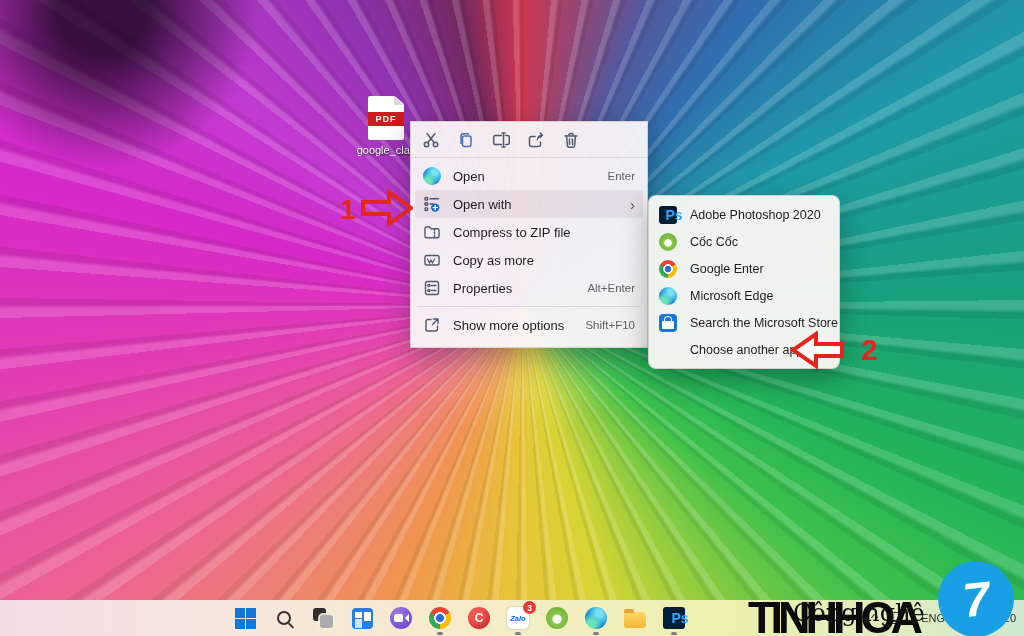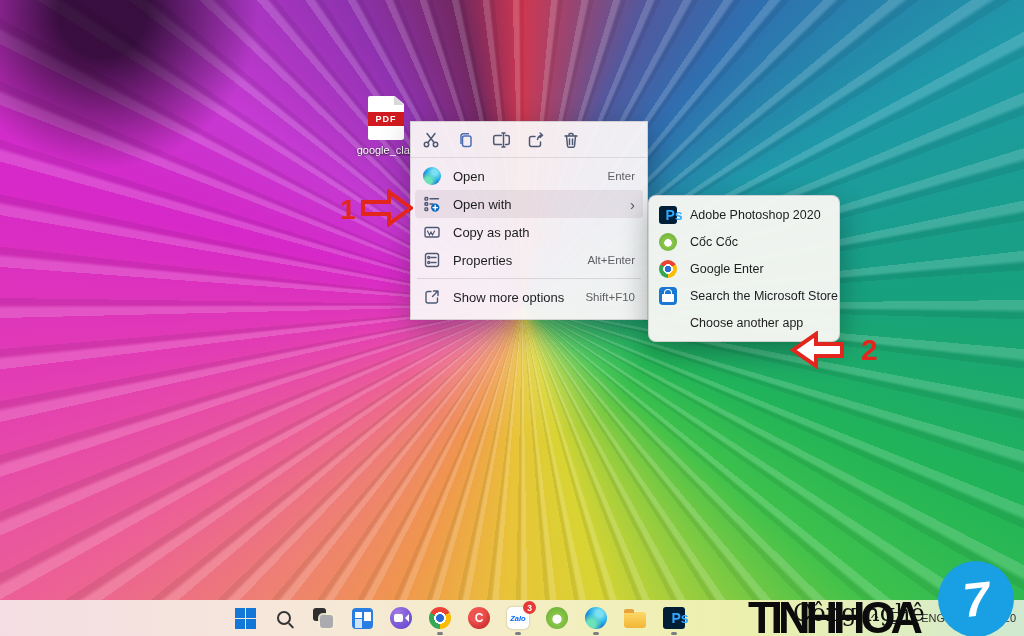--- a/index.html
+++ b/index.html
@@ -213,25 +213,35 @@
             <circle cx="12.2" cy="12.6" r="4.2" fill="#0f6cbd"></circle>
             <path d="M12.2 10.4 v4.4 M10 12.6 h4.4" stroke="#fff" stroke-width="1.4" stroke-linecap="round"></path>
           </svg>
         </span>
         <span class="ctx-label">Open with</span>
         <span class="ctx-chevron">›</span>
       </div>
       <div class="ctx-item">
         <span class="ctx-ico">
           <svg class="ic" width="18" height="18" viewBox="0 0 18 18" fill="none" stroke="#4e5a74" stroke-width="1.4" stroke-linecap="round">
+            <path d="M2 5.5 a1.5 1.5 0 0 1 1.5 -1.5 h3 l1.5 1.8 h6.5 a1.5 1.5 0 0 1 1.5 1.5 v6 a1.5 1.5 0 0 1 -1.5 1.5 h-11 a1.5 1.5 0 0 1 -1.5 -1.5 z"></path>
+            <path d="M11.5 6 v1.4 M11.5 9 v1.4 M11.5 12 v1.4" stroke-dasharray="1.4 1.4"></path>
+          </svg>
+        </span>
+        <span class="ctx-label">Compress to ZIP file</span>
+        <span class="ctx-short"></span>
+      </div>
+      <div class="ctx-item">
+        <span class="ctx-ico">
+          <svg class="ic" width="18" height="18" viewBox="0 0 18 18" fill="none" stroke="#4e5a74" stroke-width="1.4" stroke-linecap="round">
             <rect x="2" y="4.5" width="14" height="9.5" rx="1.8"></rect>
             <path d="M4.5 8 l2 4 1.5 -3 1.5 3 2 -4" stroke-width="1.2"></path>
           </svg>
         </span>
-        <span class="ctx-label">Copy as path</span>
+        <span class="ctx-label">Copy as more</span>
         <span class="ctx-short"></span>
       </div>
       <div class="ctx-item">
         <span class="ctx-ico">
           <svg class="ic" width="18" height="18" viewBox="0 0 18 18" fill="none" stroke="#4e5a74" stroke-width="1.4" stroke-linecap="round">
             <rect x="2.5" y="2.5" width="13" height="13" rx="2"></rect>
             <path d="M8 6.5 h5 M8 11.5 h5"></path>
             <circle cx="5.8" cy="6.5" r="1.1"></circle>
               <circle cx="5.8" cy="11.5" r="1.1"></circle>
           </svg>
@@ -258,20 +268,24 @@
       <span class="sub-ico logo-ps">Ps</span>
       <span class="sub-label">Adobe Photoshop 2020</span>
     </div>
     <div class="sub-item">
       <span class="sub-ico logo-coccoc"></span>
       <span class="sub-label">Cốc Cốc</span>
     </div>
     <div class="sub-item">
       <span class="sub-ico logo-chrome"></span>
       <span class="sub-label">Google Enter</span>
+    </div>
+    <div class="sub-item">
+      <span class="sub-ico logo-edge"></span>
+      <span class="sub-label">Microsoft Edge</span>
     </div>
     <div class="sub-item">
       <span class="sub-ico logo-store"></span>
       <span class="sub-label">Search the Microsoft Store</span>
     </div>
     <div class="sub-item">
       <span class="sub-ico"></span>
       <span class="sub-label">Choose another app</span>
     </div>
   </div>

